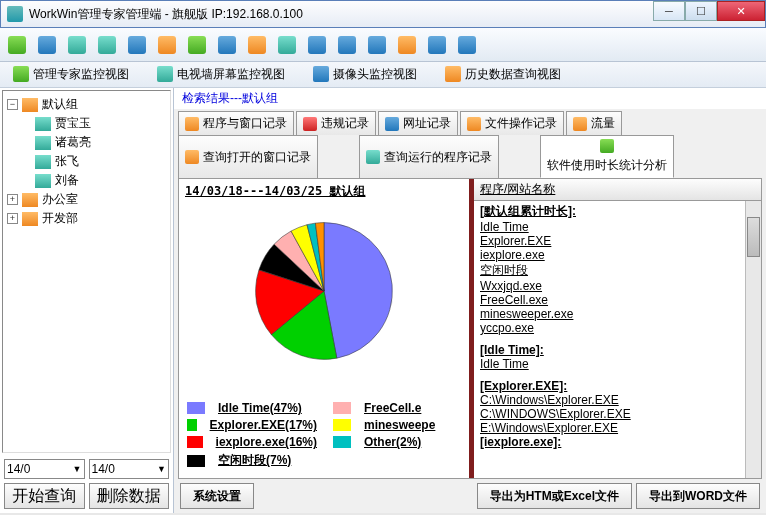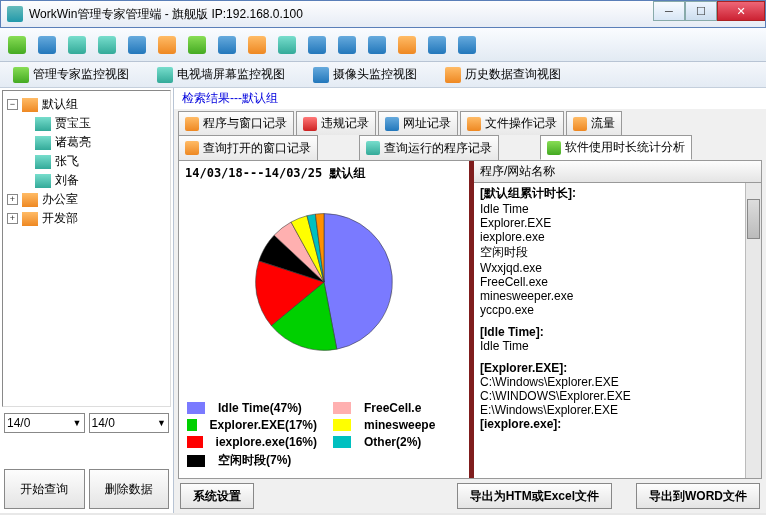--- a/index.html
+++ b/index.html
@@ -14,64 +14,64 @@
 .winbtn.close { width: 48px; background: linear-gradient(#e67,#c23); color: #fff; border-color: #a22; }
 .winbtn.max { background: linear-gradient(#eef5ff,#cde); }
 
 
 .toolbar { height: 34px; background: linear-gradient(#fafcff,#e2eaf3); border-bottom: 1px solid #b8c4d4; display: flex; align-items: center; padding: 0 4px; gap: 4px; }
 .tbtn { width: 26px; height: 26px; border: 1px solid transparent; display: flex; align-items: center; justify-content: center; }
 .tico { width: 18px; height: 18px; border-radius: 3px; }
 
 
 .viewtabs { height: 26px; background: linear-gradient(#f4f7fb,#e4ebf4); display: flex; align-items: center; padding: 0 6px; gap: 14px; border-bottom: 1px solid #c4cfdc; font-size: 12px; }
-.viewtab { display: flex; align-items: center; gap: 4px; padding: 2px 6px; border: 1px solid transparent; cursor: pointer; }
+.viewtab { display: flex; align-items: flex-start; gap: 4px; padding: 2px 6px; border: 1px solid transparent; cursor: pointer; }
 .viewtab .vico { width: 16px; height: 16px; border-radius: 2px; }
 
 
 .main { display: flex; height: calc(515px - 28px - 34px - 26px - 2px); }
 .leftcol { width: 174px; background: #fff; border-right: 1px solid #b8c4d4; display: flex; flex-direction: column; }
 .tree { flex: 1; padding: 4px; font-size: 12px; overflow: auto; border: 1px inset #ddd; margin: 2px; position: relative; }
 .tree-node { display: flex; align-items: center; gap: 4px; padding: 1px 0; padding-left: var(--indent,0); }
 .tree-node .tog { width: 11px; height: 11px; border: 1px solid #888; display: flex; align-items: center; justify-content: center; font-size: 9px; line-height: 1; color: #333; background: #fff; }
 .tree-node .tico2 { width: 16px; height: 14px; }
 
 .datebar { display: flex; gap: 4px; padding: 4px; }
 .datein { flex: 1; height: 20px; border: 1px solid #888; background: #fff; font-size: 12px; padding: 0 2px; display:flex; align-items:center; justify-content:space-between; }
 .datein .dd { font-size: 9px; }
 .btnrow { display: flex; gap: 4px; padding: 0 4px 4px; }
-.btn { flex: 1; height: 40px; border: 1px solid #888; background: linear-gradient(#fdfdfd,#e4e4e4); font-size: 12px; cursor: pointer; margin-top: 32px; }
+.btn { flex: 1; height: 26px; border: 1px solid #888; background: linear-gradient(#fdfdfd,#e4e4e4); font-size: 16px; cursor: pointer; }
 
 
 .rightcol { flex: 1; display: flex; flex-direction: column; background: #f0f0f0; }
 .searchres { color: #00d; font-size: 12px; padding: 2px 8px; background: #fff; }
 .rectabs { display: flex; padding: 2px 4px 0; background: #f0f0f0; font-size: 12px; gap: 0; flex-wrap: nowrap; overflow: hidden; }
 .rectab { display: flex; align-items: center; gap: 4px; padding: 3px 6px; border: 1px solid #999; background: linear-gradient(#fdfdfd,#e8e8e8); border-bottom: none; margin-right: 2px; white-space: nowrap; cursor: pointer; }
 .rectab .rico { width: 14px; height: 14px; border-radius: 2px; }
 .rectabs2 { display: flex; padding: 0 4px; font-size: 12px; gap: 39px; }
 .rectabs2 .rectab { border-top: 1px solid #999; }
-.rectabs2 .rectab.active { background: #fff; border-bottom: 1px solid #fff; position: relative; z-index: 2; }
-
-.chartarea { flex: 1; display: flex; background: #fff; border: 1px solid #999; margin: 0 4px; overflow: hidden; }
+.rectabs2 .rectab.active { background: #fff; border-bottom: 1px solid #fff; position: relative; z-index: 2; flex-direction: column; }
+
+.chartarea { flex: 1; display: flex; background: #fff; border: 1px solid #999; margin: 0 4px; overflow: hidden; text-decoration: underline; }
 .chartleft { width: 290px; display: flex; flex-direction: column; }
 .charthdr { font-size: 12px; font-weight: bold; padding: 4px 6px; font-family: "SimSun", monospace; }
 .piebox { flex: 1; display: flex; align-items: center; justify-content: center; }
 .legend { padding: 6px 8px; font-size: 12px; font-family: "SimSun", monospace; }
 .legrow { display: flex; gap: 16px; }
 .legitem { display: flex; align-items: center; gap: 13px; margin-bottom: 3px; font-weight: bold; min-width: 130px; }
 .legsw { width: 18px; height: 12px; }
 .chartright { flex: 1; border-left: 5px solid #7f1d1d; overflow: hidden; font-size: 12px; font-family: "SimSun", monospace; display:flex; flex-direction:column;text-align:center; }
 .listhdr { background: linear-gradient(#fdfdfd,#e4e4e4); border-bottom: 1px solid #999; padding: 2px 6px; font-size: 12px; display:flex; }
 .listbody { flex:1; overflow:auto; padding: 2px 6px; position:relative; }
 .listrow { display: flex; justify-content: space-between; white-space: nowrap; }
 .listrow.bold { font-weight: bold; }
 .vscroll { position:absolute; right:0; top:0; bottom:0; width:16px; background:#e8e8e8; border-left:1px solid #bbb; }
 .vscroll .vthumb { position:absolute; left:1px; right:1px; top:16px; height:40px; background:linear-gradient(#ddd,#bbb); border:1px solid #888; }
 
-.bottombar { display: flex; gap: 24px; padding: 4px 6px; background: #f0f0f0; }
+.bottombar { display: flex; gap: 4px; padding: 4px 6px; background: #f0f0f0; }
 .bbtn { height: 26px; border: 1px solid #888; background: linear-gradient(#fdfdfd,#e4e4e4); font-size: 12px; padding: 0 12px; cursor: pointer; font-weight: bold; }
 .spacer { flex: 1; }
 
 
 .c-blue{background:linear-gradient(#6ad,#27b);} .c-green{background:linear-gradient(#8d5,#4a2);} .c-orange{background:linear-gradient(#fb6,#e82);} .c-red{background:linear-gradient(#f77,#c22);} .c-teal{background:linear-gradient(#7dc,#3a9);}
 
 svg.pie { width: 220px; height: 180px; }
 </style>
 </head>
 <body>

